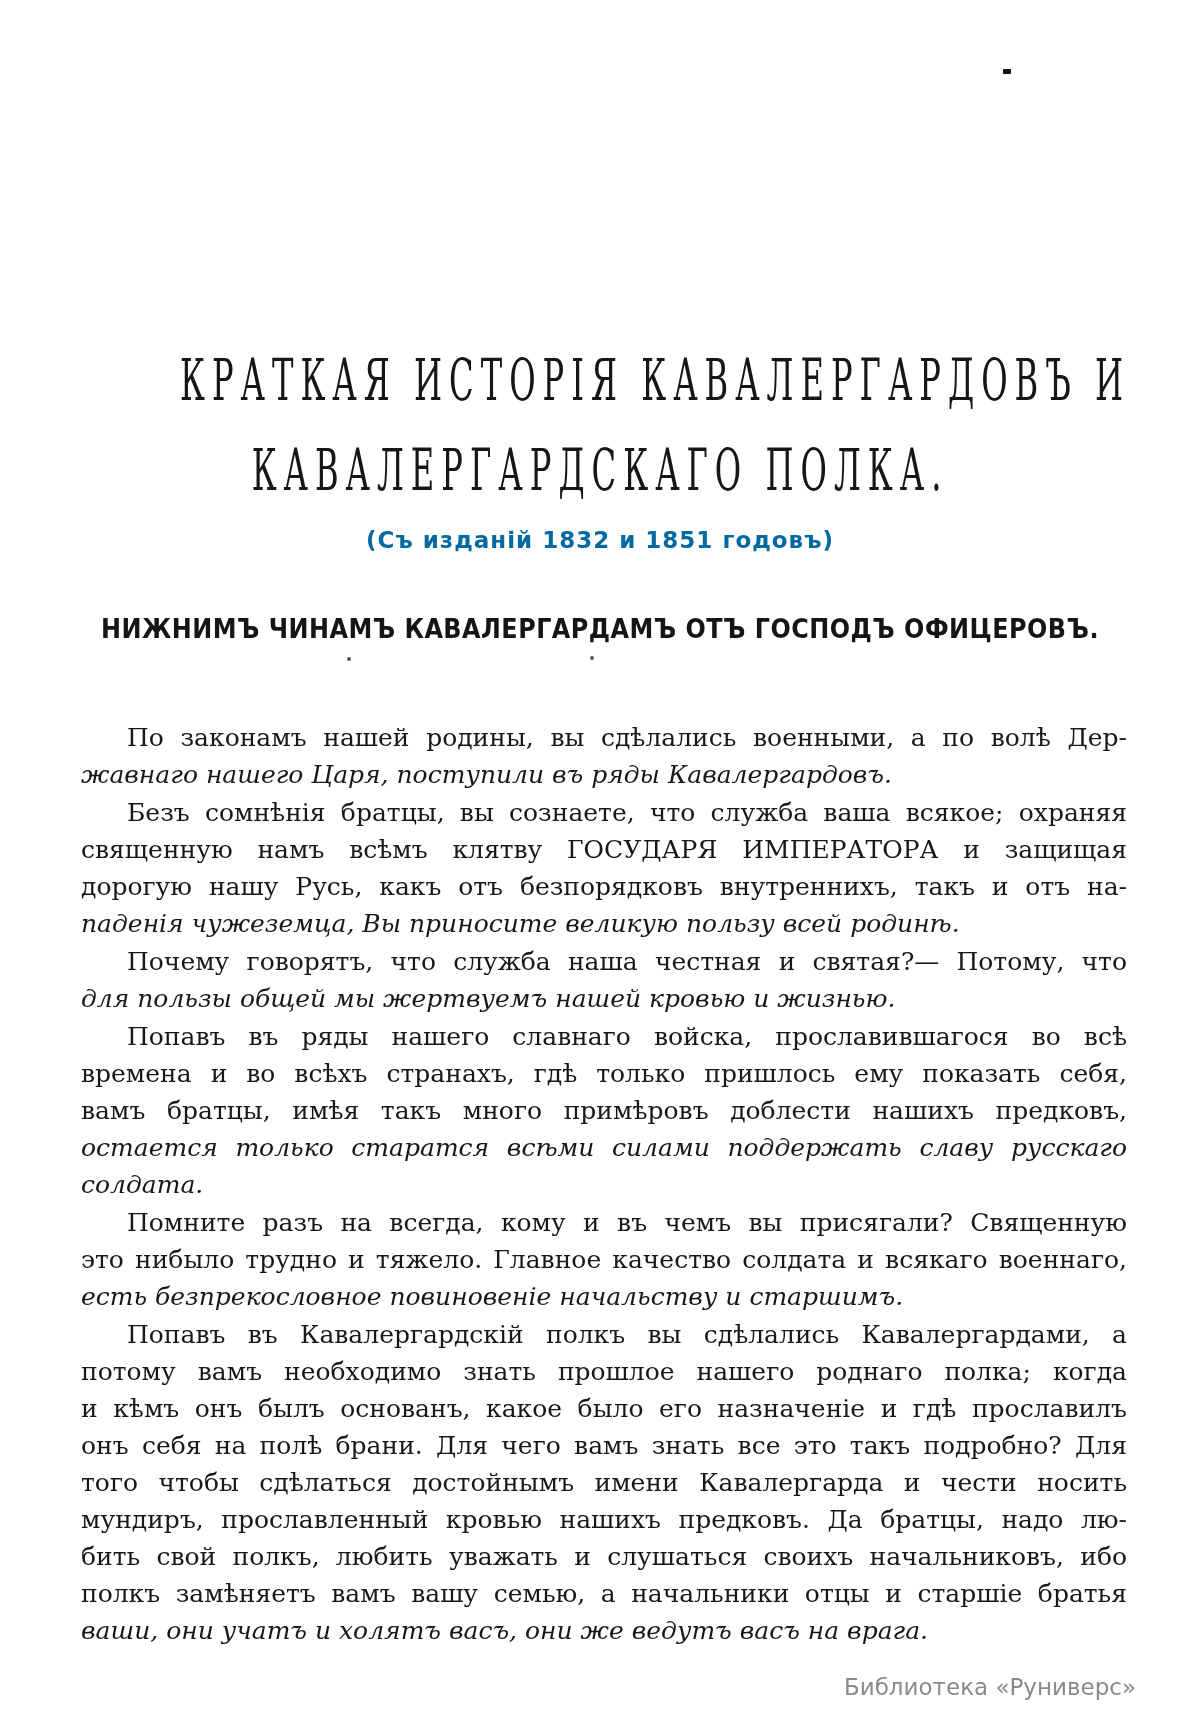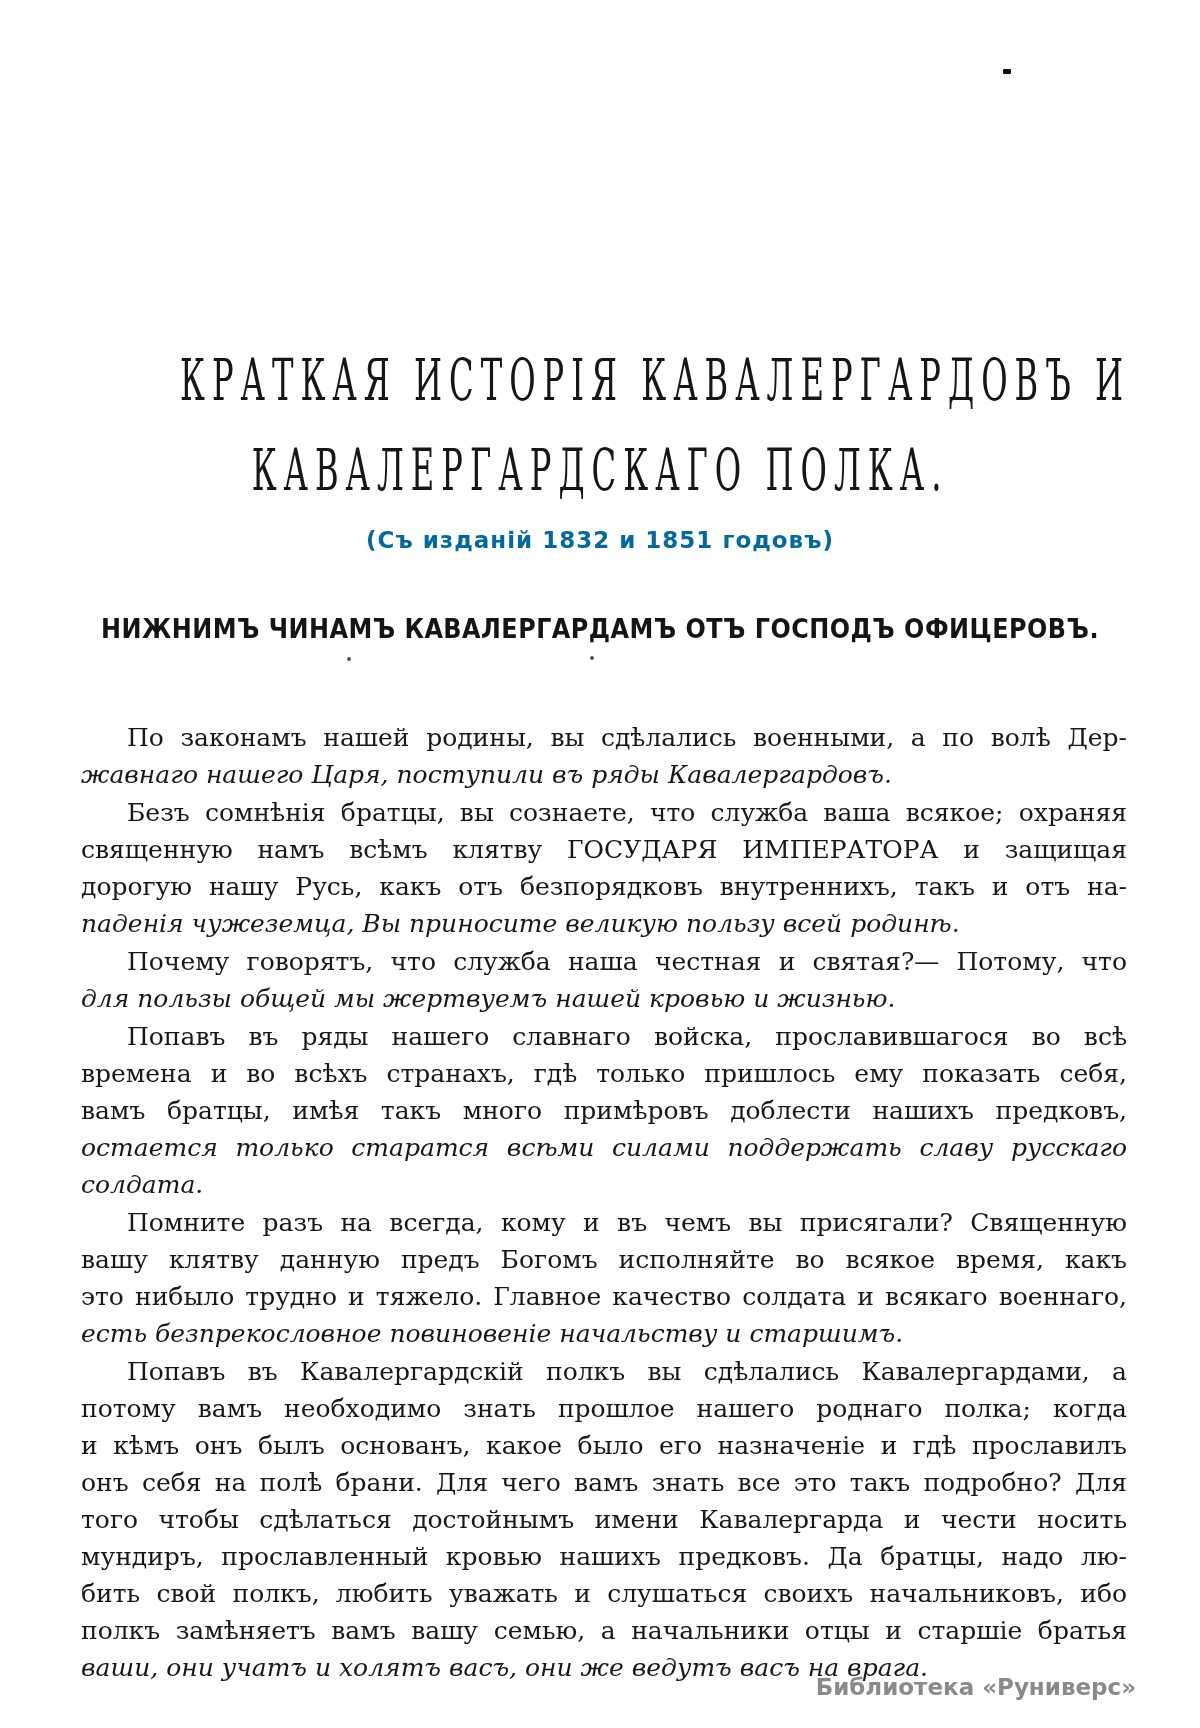--- a/index.html
+++ b/index.html
@@ -113,21 +113,20 @@
   .line.last { text-align-last: left; font-style: italic; }
   .line.first { text-indent: 46px; }
   
   .watermark {
     position: absolute;
     top: 1674px;
     right: 64px;
     font-family: "DejaVu Sans", sans-serif;
     font-size: 23px;
     color: #8a8a8a;
-    font-weight: bold;
   }
 </style>
 </head>
 <body>
 
 <div class="page">
 
   <div class="speck"></div>
   <div class="dot-a"></div>
   <div class="dot-b"></div>
@@ -157,21 +156,20 @@
         <div class="line last">для пользы общей мы жертвуемъ нашей кровью и жизнью.</div>
       </div>
       <div class="paragraph">
         <div class="line first">Попавъ въ ряды нашего славнаго войска, прославившагося во всѣ</div>
         <div class="line">времена и во всѣхъ странахъ, гдѣ только пришлось ему показать себя,</div>
         <div class="line">вамъ братцы, имѣя такъ много примѣровъ доблести нашихъ предковъ,</div>
         <div class="line last">остается только старатся всѣми силами поддержать славу русскаго солдата.</div>
       </div>
       <div class="paragraph">
         <div class="line first">Помните разъ на всегда, кому и въ чемъ вы присягали? Священную</div>
-        <div class="line">вашу клятву данную предъ Богомъ исполняйте во всякое время, какъ</div>
         <div class="line">это нибыло трудно и тяжело. Главное качество солдата и всякаго военнаго,</div>
         <div class="line last">есть безпрекословное повиновеніе начальству и старшимъ.</div>
       </div>
       <div class="paragraph">
         <div class="line first">Попавъ въ Кавалергардскій полкъ вы сдѣлались Кавалергардами, а</div>
         <div class="line">потому вамъ необходимо знать прошлое нашего роднаго полка; когда</div>
         <div class="line">и кѣмъ онъ былъ основанъ, какое было его назначеніе и гдѣ прославилъ</div>
         <div class="line">онъ себя на полѣ брани. Для чего вамъ знать все это такъ подробно? Для</div>
         <div class="line">того чтобы сдѣлаться достойнымъ имени Кавалергарда и чести носить</div>
         <div class="line">мундиръ, прославленный кровью нашихъ предковъ.  Да братцы, надо лю-</div>

